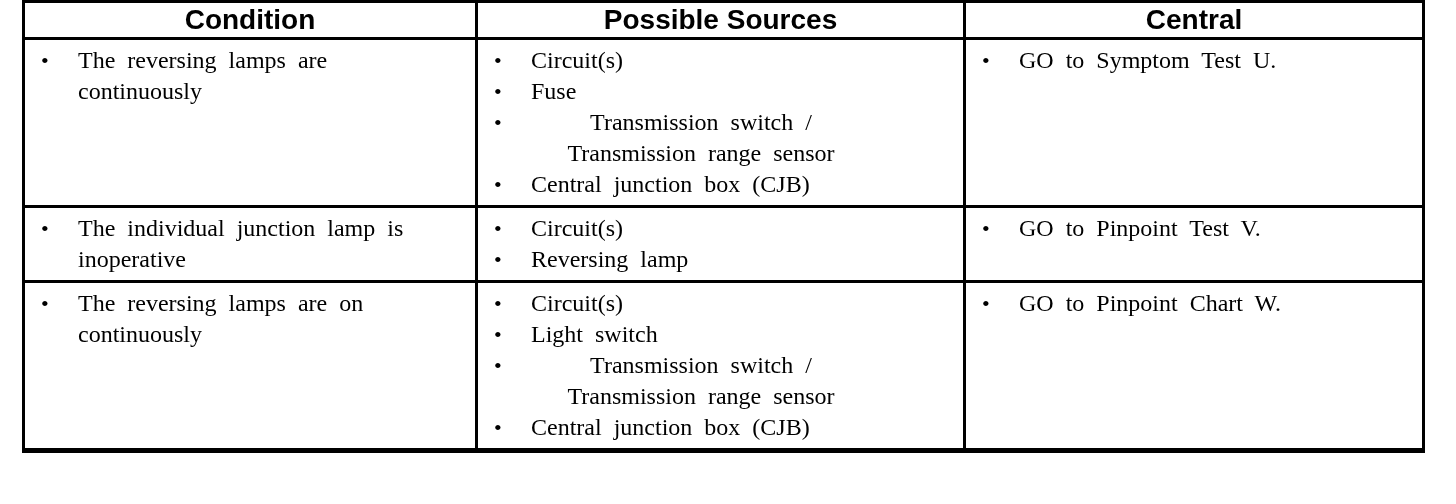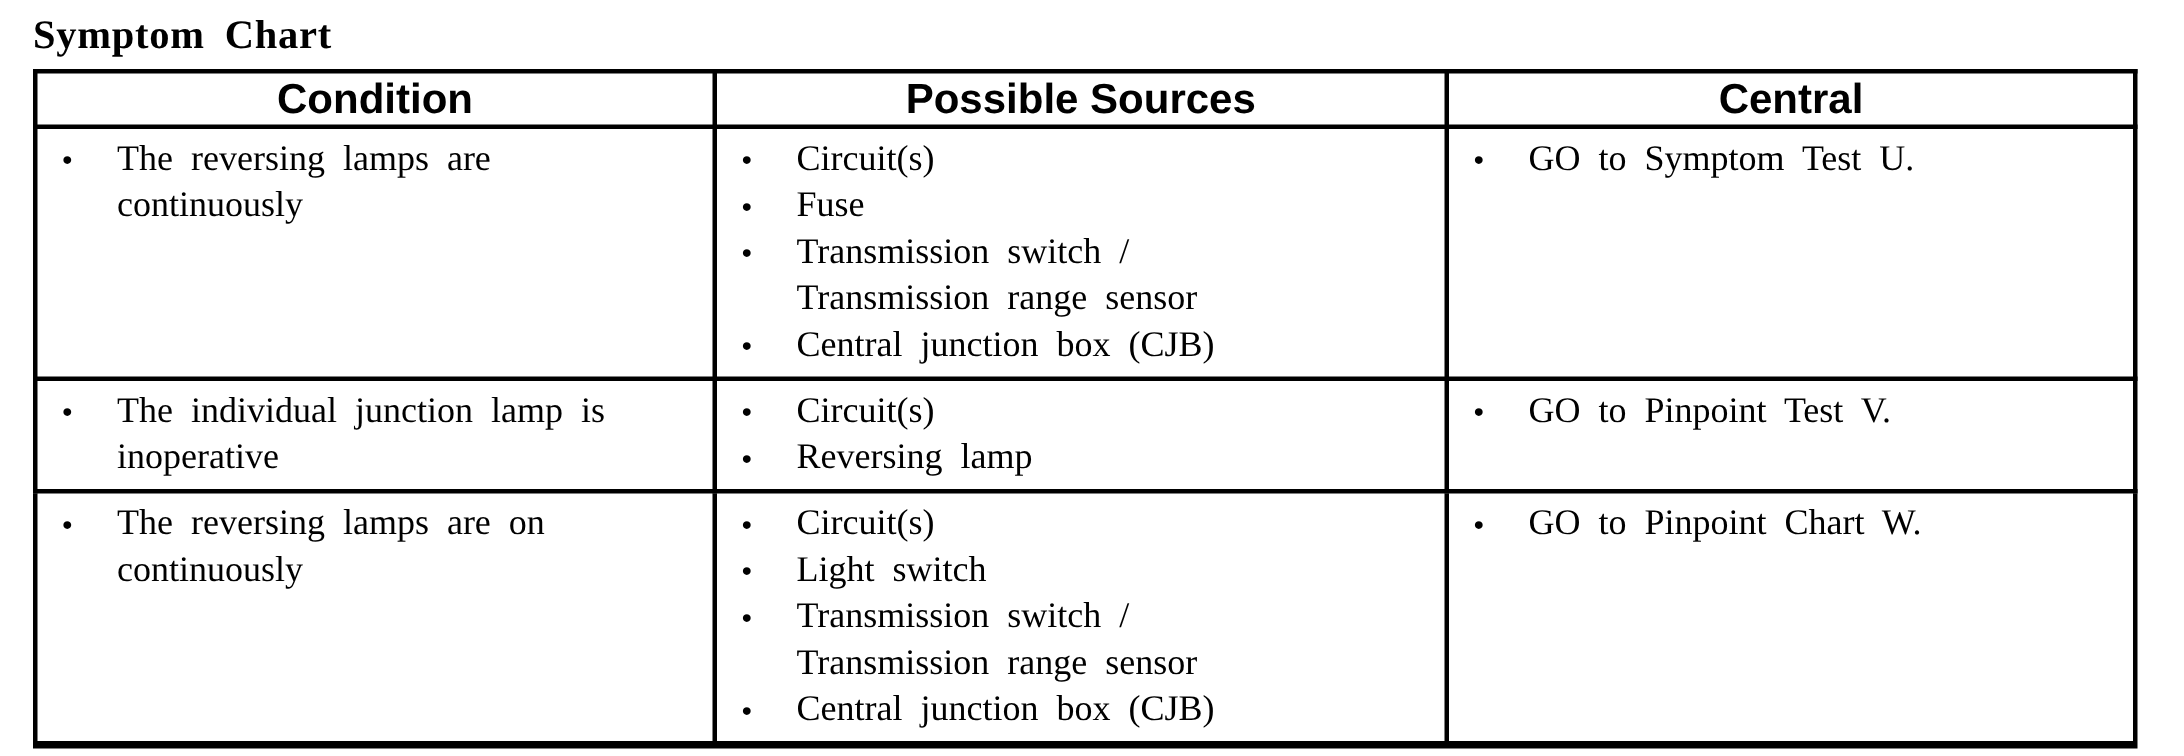--- a/index.html
+++ b/index.html
@@ -79,29 +79,28 @@
   ul.blist .b {
     flex: 0 0 37px;
     margin-left: 16px;
     font-size: 22px;
     line-height: 31px;
   }
   ul.blist .t {
     flex: 0 1 auto;
   }
   td.col-condition .t { max-width: 352px; }
-  td.col-sources  .t { max-width: 340px; }
+  td.col-sources  .t { max-width: 340px; text-align: center; }
   td.col-action   .t { max-width: 390px; }
 </style>
 </head>
 <body>
 
 <div class="page">
 
-  <h1 class="doc-title">Symptom Chart</h1>
 
   <table class="symptom-table">
     <colgroup>
       <col class="c1">
         <col class="c2">
         <col class="c3">
     </colgroup>
     <thead>
       <tr>
         <th class="hdr-cell">Condition</th>

